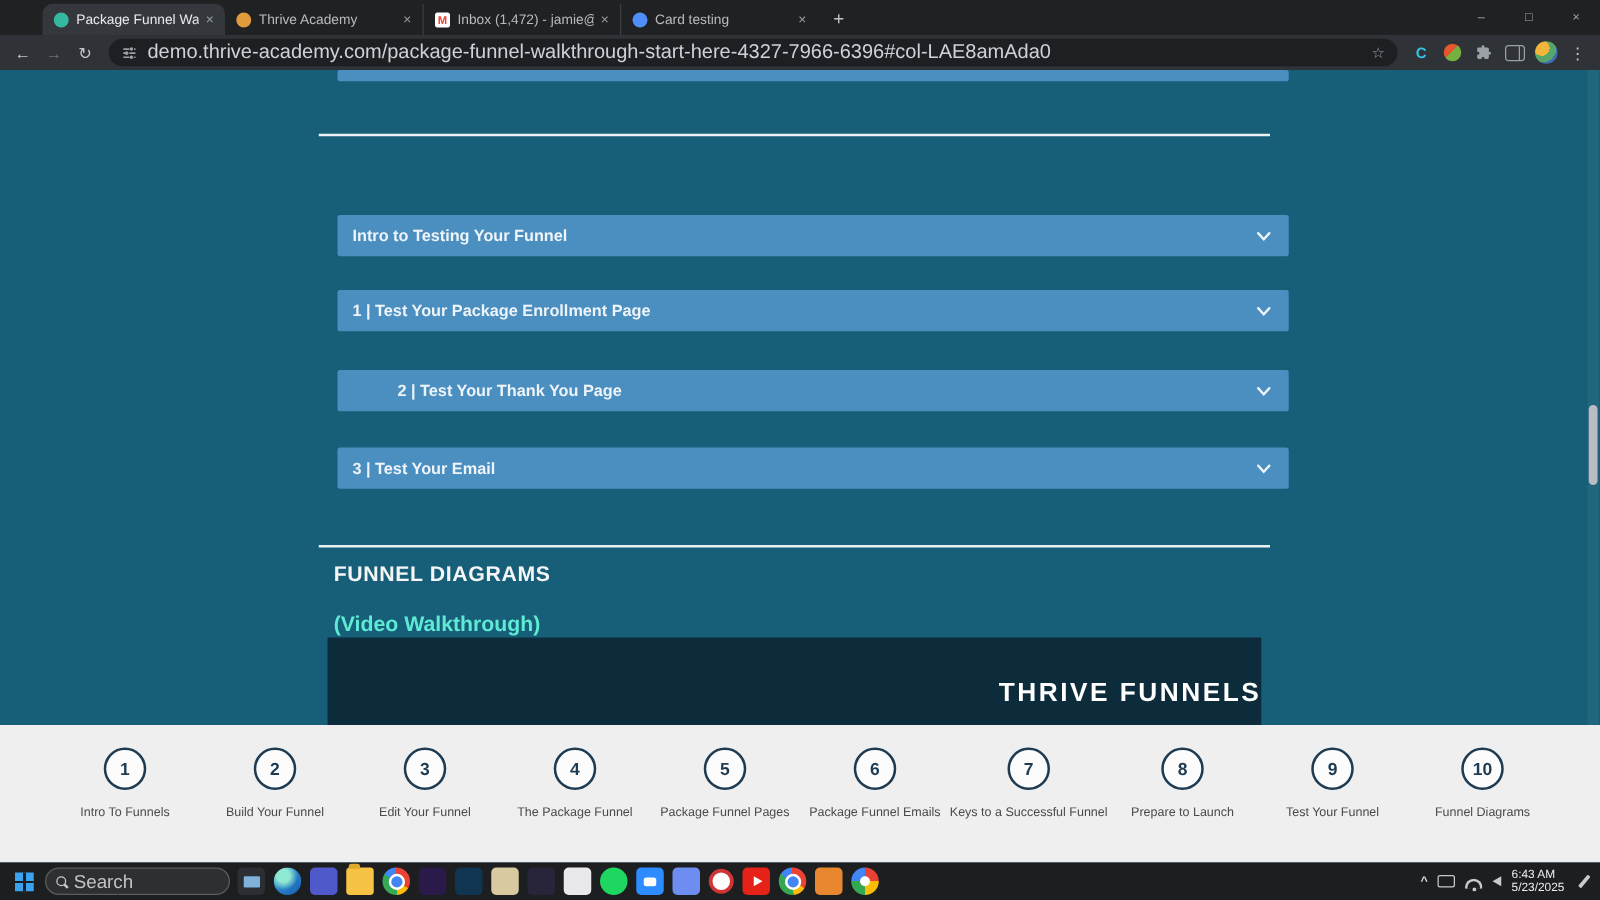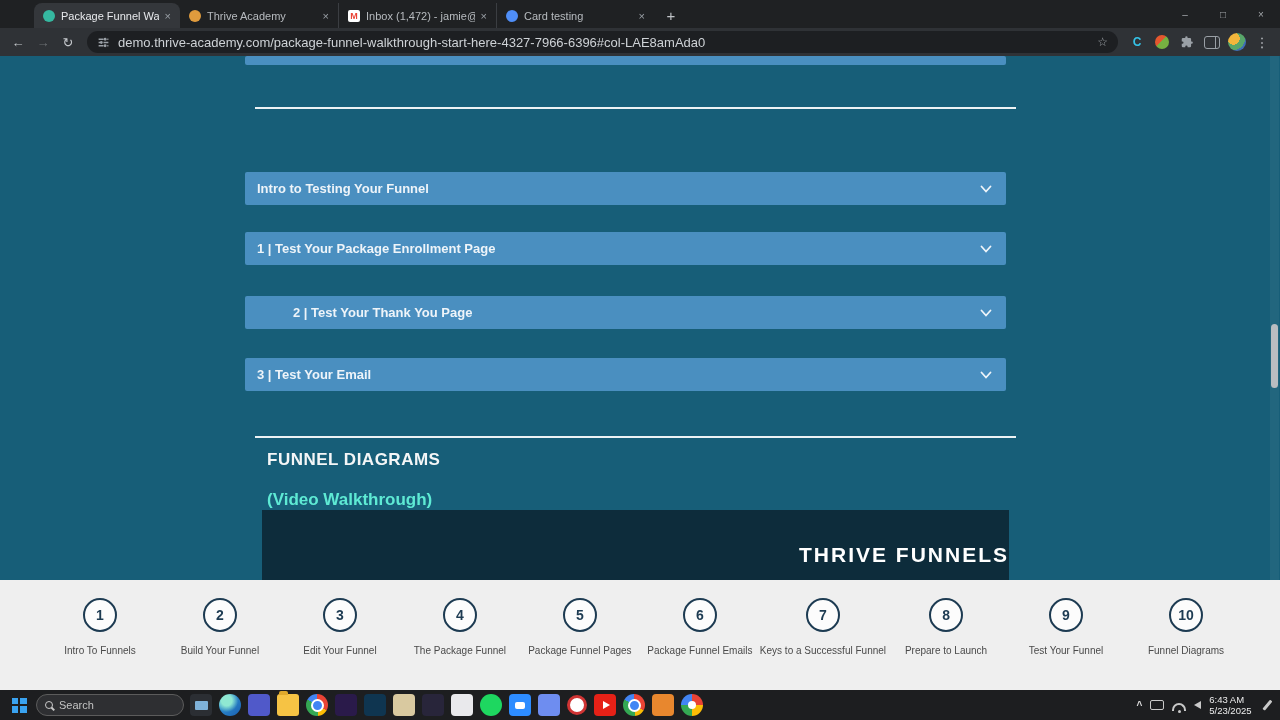--- a/index.html
+++ b/index.html
@@ -48,38 +48,38 @@
   .toolbar {
     position: absolute; top: 28px; left: 0; width: 1280px; height: 28px;
     background: #2f3236; display: flex; align-items: center; padding: 0 8px; gap: 5px;
   }
   .navbtn { width: 20px; text-align: center; color: #c4c7cb; font-size: 13px; flex: none; }
   .navbtn.fwd { color: #6b6f73; }
   .addressbar {
     flex: 1; height: 22px; background: #1d1f22; border-radius: 12px;
     display: flex; align-items: center; padding: 0 10px; gap: 8px; margin: 0 4px; min-width: 0;
   }
-  .url { flex: 1; font-size: 13px; color: #ced2d6; white-space: nowrap; overflow: hidden; }
+  .url { flex: 1; font-size: 16px; color: #ced2d6; white-space: nowrap; overflow: hidden; }
   .star { color: #9da2a7; font-size: 12px; flex: none; }
   .exticon { width: 20px; text-align: center; flex: none; display: flex; align-items: center; justify-content: center; }
   .ext-c { color: #35c3e8; font-weight: bold; font-size: 12px; }
   .ext-round { width: 14px; height: 14px; border-radius: 50%;
     background: linear-gradient(135deg, #e4572e 0 45%, #76b041 45% 100%); }
   .side-panel { width: 16px; height: 13px; border: 1.5px solid #9aa0a6; border-radius: 3px; position: relative; }
   .side-panel::after { content: ""; position: absolute; right: 3px; top: 0; bottom: 0; width: 1.5px; background: #9aa0a6; }
   .avatar {
     width: 18px; height: 18px; border-radius: 50%;
     background: radial-gradient(circle at 30% 30%, #f2b63c 0 35%, #58a66a 35% 65%, #3f6fb5 65% 100%);
   }
   .menu3 { color: #c4c7cb; font-size: 13px; }
 
   
   .page { position: absolute; top: 56px; left: 0; width: 1280px; height: 524px; background: #175e78; overflow: hidden; }
   .acc {
-    position: absolute; left: 245px; width: 761px; height: 33px;
+    position: absolute; left: 270px; width: 761px; height: 33px;
     background: #4a8fc0; border-radius: 2px; display: flex; align-items: center;
     padding: 0 12px; color: #eef4f9; font-size: 13px; font-weight: bold; cursor: pointer;
   }
   .acc .alabel { flex: 1; }
   .acc .chev { flex: none; width: 16px; height: 16px; }
   .acc-partial { top: 0; height: 9px; padding: 0; }
   .acc1 { top: 116px; } .acc2 { top: 176px; } .acc3 { top: 240px; padding-left: 48px; } .acc4 { top: 302px; }
   .divider { position: absolute; left: 255px; width: 761px; height: 2px; background: rgba(255,255,255,0.92); }
   .d1 { top: 51px; } .d2 { top: 380px; }
   .h-test {
@@ -131,21 +131,21 @@
   }
   .search {
     width: 148px; height: 22px; border-radius: 12px; background: #2e2f32;
     border: 1px solid #5c5c5c; display: flex; align-items: center; padding: 0 8px; gap: 6px;
   }
   .mag { width: 8px; height: 8px; border: 1.5px solid #c9c9c9; border-radius: 50%; position: relative; flex: none; }
   .mag::after { content: ""; position: absolute; width: 4px; height: 1.5px; background: #c9c9c9;
     transform: rotate(45deg); right: -3px; bottom: -1px; }
   .search input {
     background: transparent; border: none; outline: none; width: 100px;
-    font-size: 11px; color: #ddd; font-family: "Liberation Sans", sans-serif;
+    font-size: 15px; color: #ddd; font-family: "Liberation Sans", sans-serif;
   }
   .search input::placeholder { color: #c3c3c3; }
   .apps { display: flex; align-items: center; gap: 7px; }
   .app { width: 22px; height: 22px; border-radius: 4px; flex: none; position: relative;
     display: flex; align-items: center; justify-content: center; }
   .app-monitor { background: #2b2e33; }
   .app-monitor::after { content: ""; width: 13px; height: 9px; background: #7fb2d9; border-radius: 1px; }
   .app-edge { border-radius: 50%;
     background: radial-gradient(circle at 35% 30%, #8fe8d2 0 25%, transparent 55%),
                 linear-gradient(135deg, #35a0dd, #1a5fb0); }

